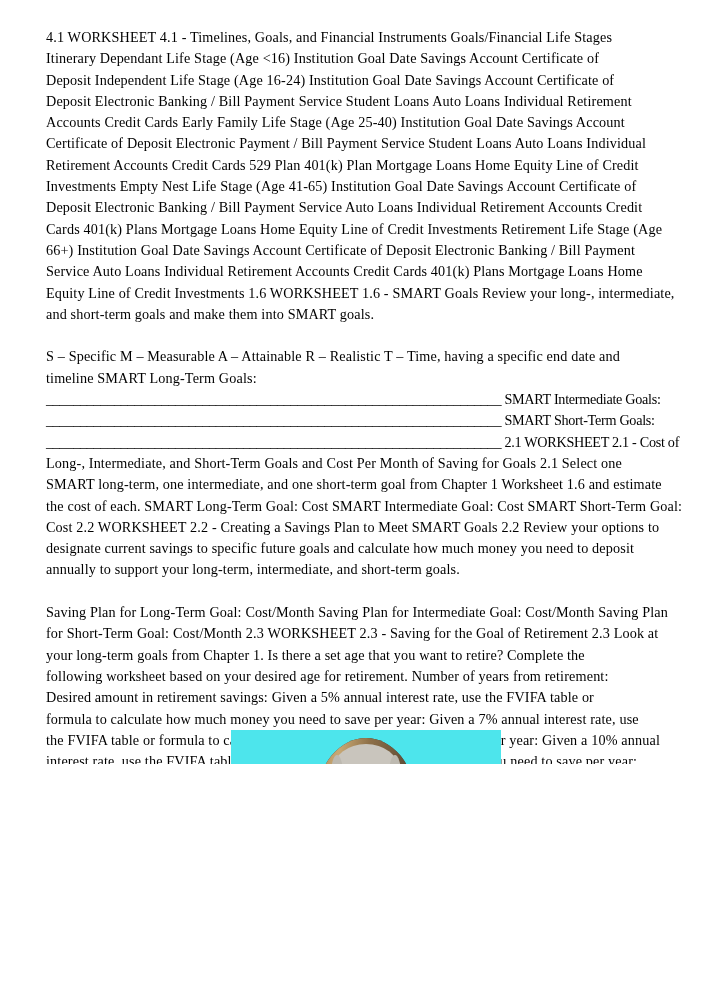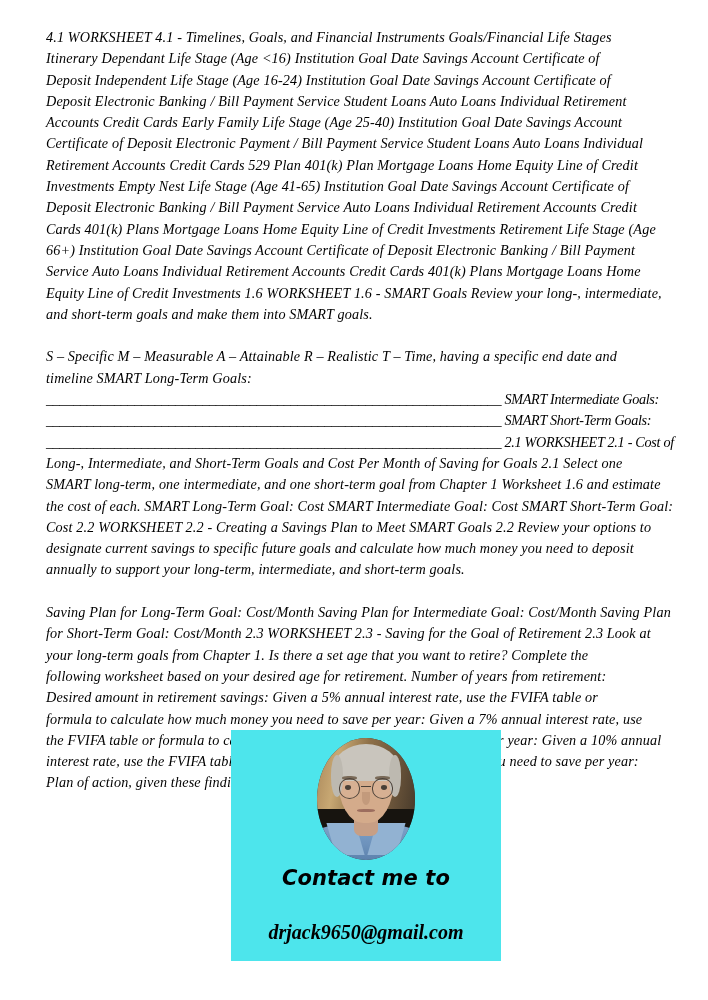--- a/index.html
+++ b/index.html
@@ -11,24 +11,23 @@
     width: 708px;
     height: 1000px;
     overflow: hidden;
     font-family: "Liberation Serif", "DejaVu Serif", serif;
     color: #000000;
   }
 
   #page {
     position: relative;
     width: 708px;
-    height: 1000px;
+    height: 764px;
     background: #ffffff;
     overflow: hidden;
-    font-style: italic;
   }
 
   #doc-body {
     position: absolute;
     left: 46px;
     top: 27px;
     width: 700px;      
     font-size: 14.2px;
     line-height: 21.3px;
     white-space: pre;   

